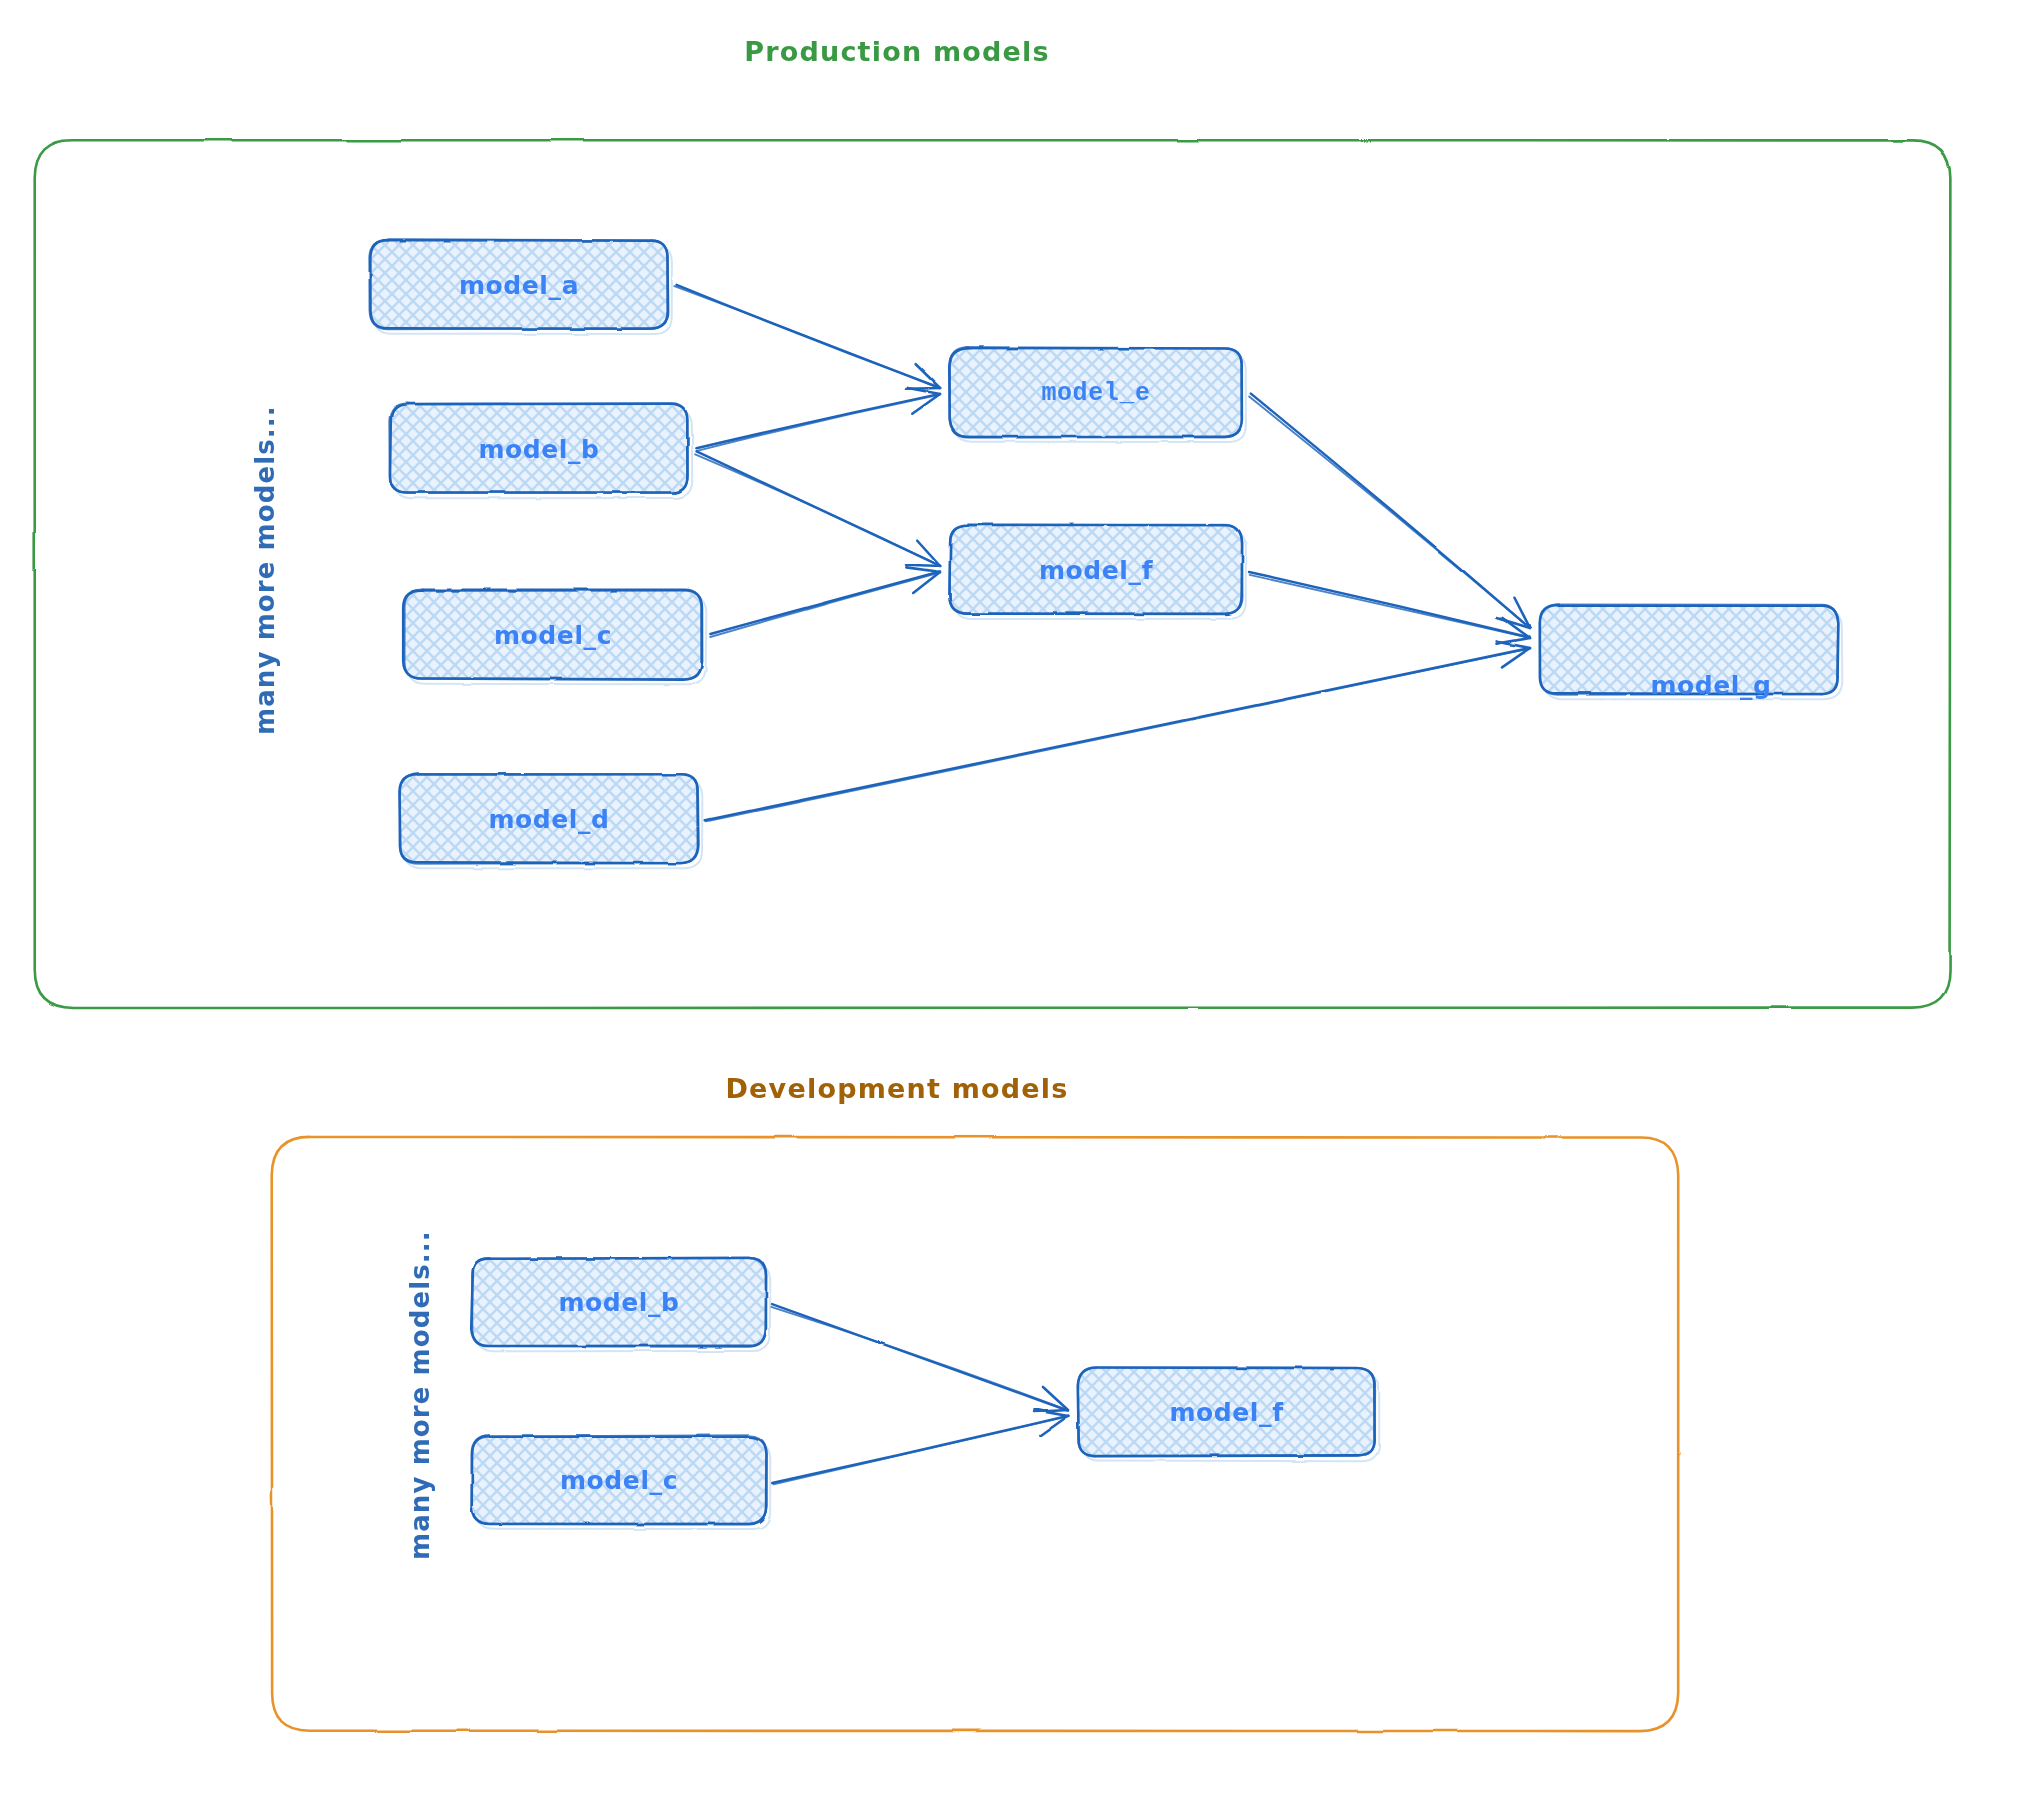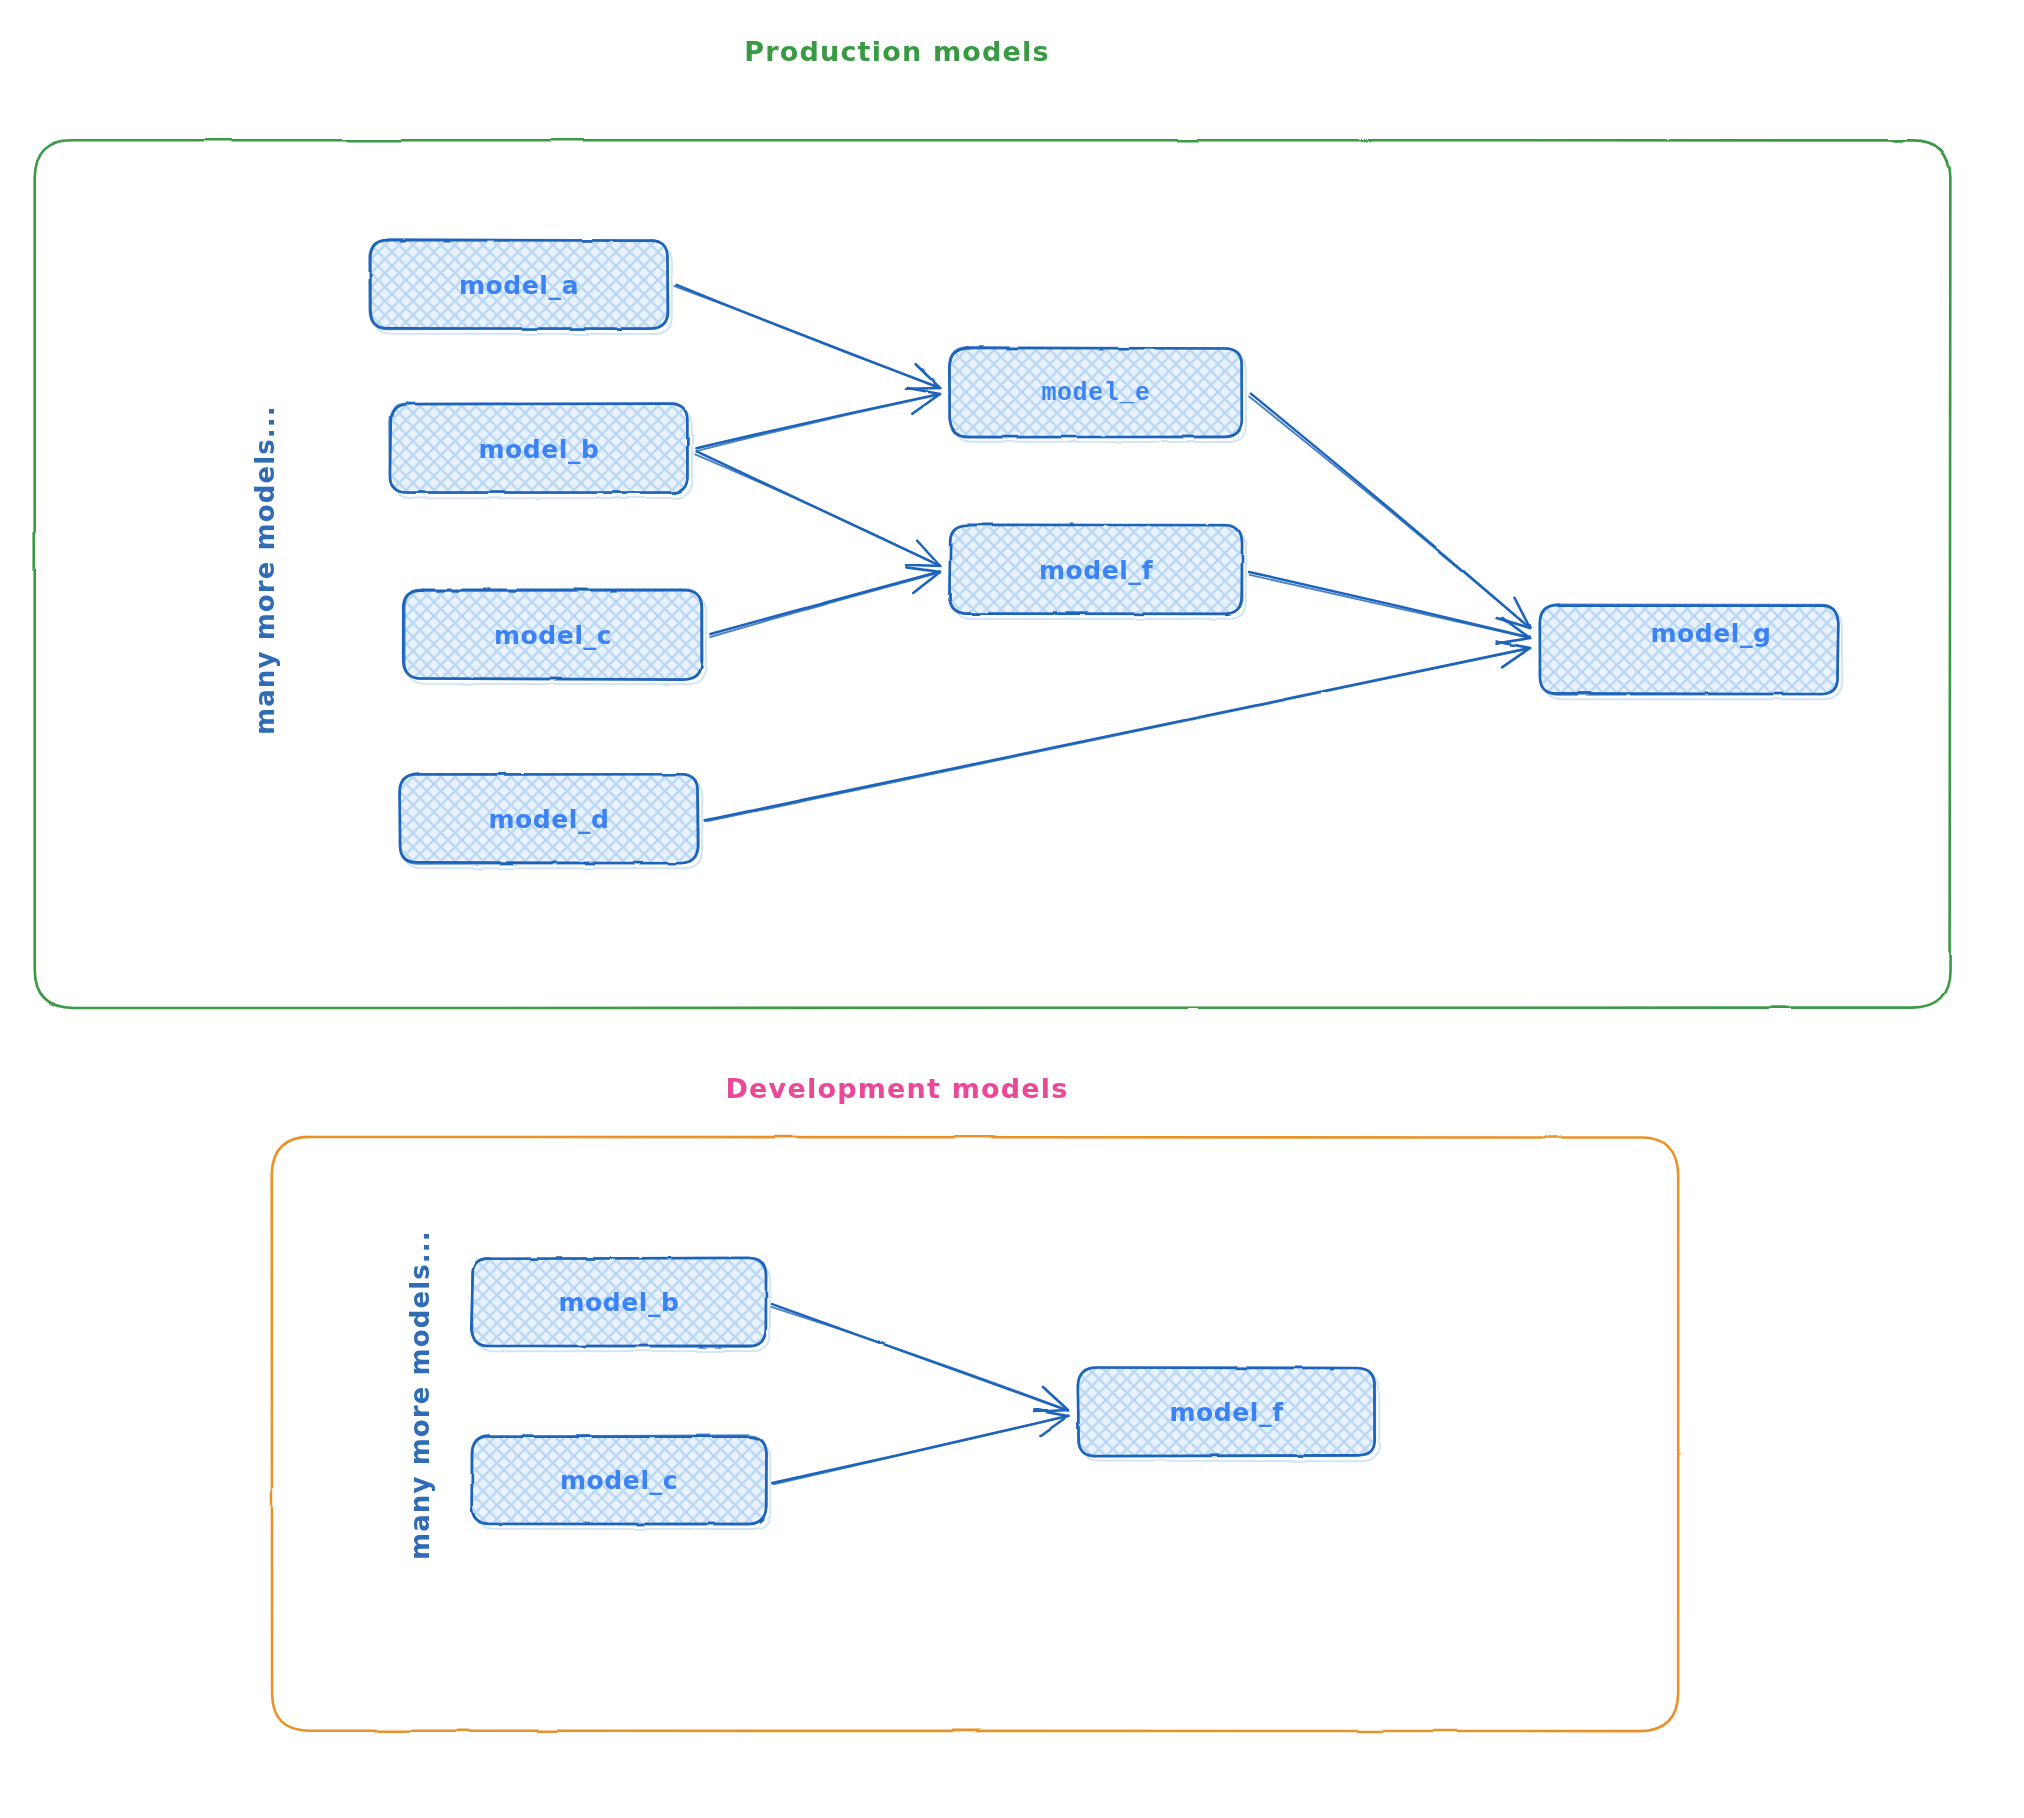--- a/index.html
+++ b/index.html
@@ -2,21 +2,21 @@
 <html><head>
 <meta charset="utf-8">
 <style>
   html,body{margin:0;padding:0;background:#ffffff;}
   body{width:2024px;height:1818px;position:relative;overflow:hidden;
        font-family:"DejaVu Sans",sans-serif;}
   .stage{position:absolute;inset:0;}
   .grp-title{position:absolute;white-space:nowrap;font-family:"DejaVu Sans",sans-serif;
              font-size:27px;font-weight:600;letter-spacing:1.2px;}
   .grp-title.prod{color:#3a9a44;}
-  .grp-title.dev{color:#ec4899;}
+  .grp-title.dev{color:#a16207;}
   .vlabel{position:absolute;white-space:nowrap;color:#2f6cb5;
           font-size:26px;font-weight:600;letter-spacing:1.1px;
           transform-origin:0 0;transform:rotate(-90deg);}
   .node-label{position:absolute;white-space:nowrap;color:#3b82f6;
               font-size:25px;font-weight:600;letter-spacing:.6px;
               transform:translate(-50%,-50%);pointer-events:none;}
   svg.layer{position:absolute;left:0;top:0;width:2024px;height:1818px;}
   .hit{position:absolute;cursor:default;}
 </style>
 </head>
@@ -509,21 +509,21 @@
       <div class="vlabel" style="left: 250px; top: 735px;">many more models...</div>
       <div class="vlabel" style="left: 405px; top: 1560px;">many more models...</div>
     </div>
   <div id="nodelabels-layer">
       <div class="node-label" style="left: 519px; top: 284.5px;">model_a</div>
       <div class="node-label" style="left: 539px; top: 448.5px;">model_b</div>
       <div class="node-label" style="left: 553px; top: 634.5px;">model_c</div>
       <div class="node-label" style="left: 549px; top: 818.5px;">model_d</div>
       <div class="node-label" style="left: 1096px; top: 392.5px; font-family: Liberation Mono, monospace;">model_e</div>
       <div class="node-label" style="left: 1096px; top: 569.5px;">model_f</div>
-      <div class="node-label" style="left: 1689px; top: 633px; padding-left: 44px;">model_g</div>
+      <div class="node-label" style="left: 1689px; top: 685px; padding-left: 44px;">model_g</div>
       <div class="node-label" style="left: 619px; top: 1302px;">model_b</div>
       <div class="node-label" style="left: 619px; top: 1480px;">model_c</div>
       <div class="node-label" style="left: 1226.5px; top: 1412px;">model_f</div>
     </div>
   <div id="hits-layer">
       <div class="hit" style="left: 370px; top: 240px; width: 298px; height: 89px;"></div>
       <div class="hit" style="left: 390px; top: 404px; width: 298px; height: 89px;"></div>
       <div class="hit" style="left: 404px; top: 590px; width: 298px; height: 89px;"></div>
       <div class="hit" style="left: 400px; top: 774px; width: 298px; height: 89px;"></div>
       <div class="hit" style="left: 950px; top: 348px; width: 292px; height: 89px;"></div>

